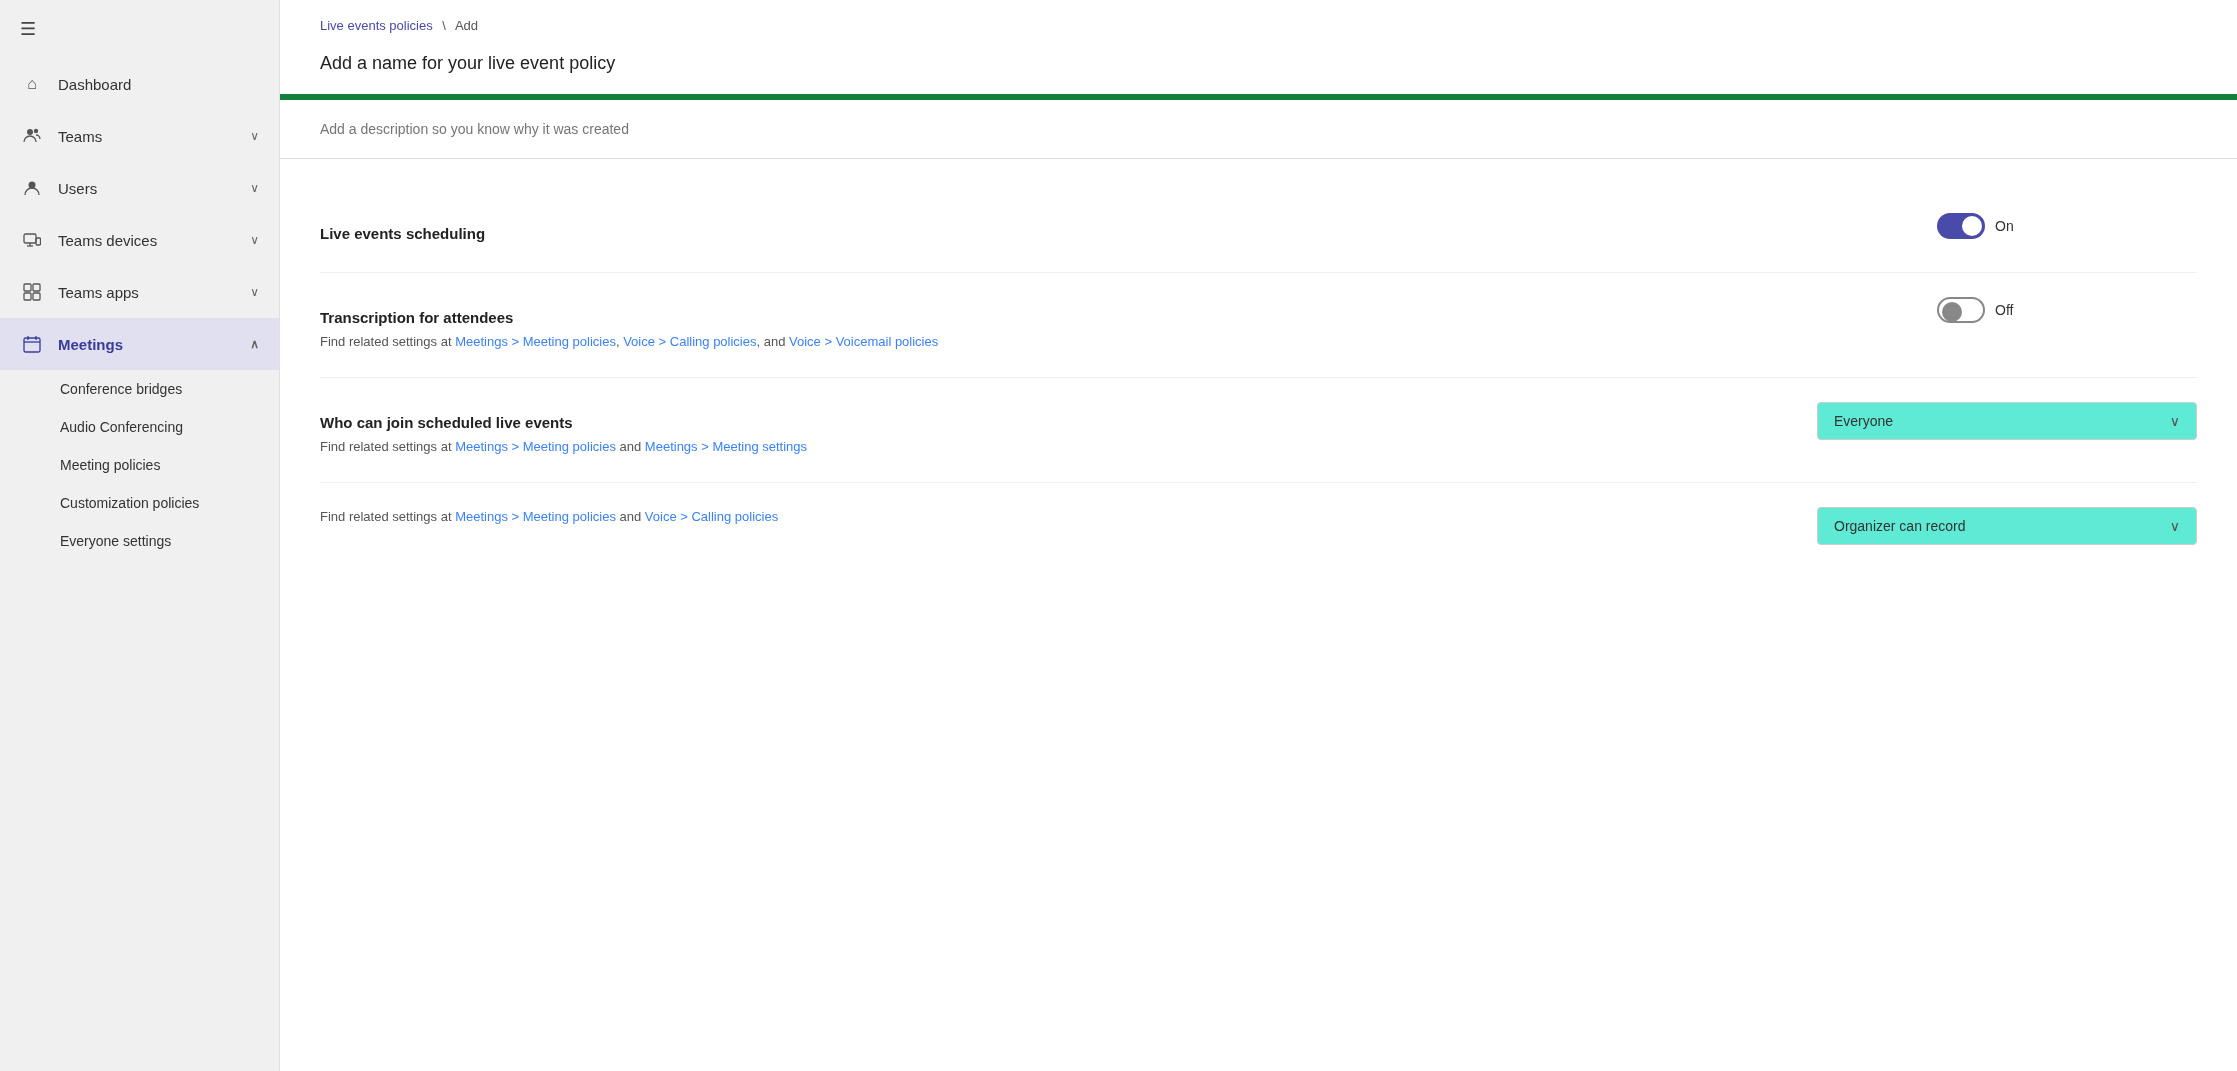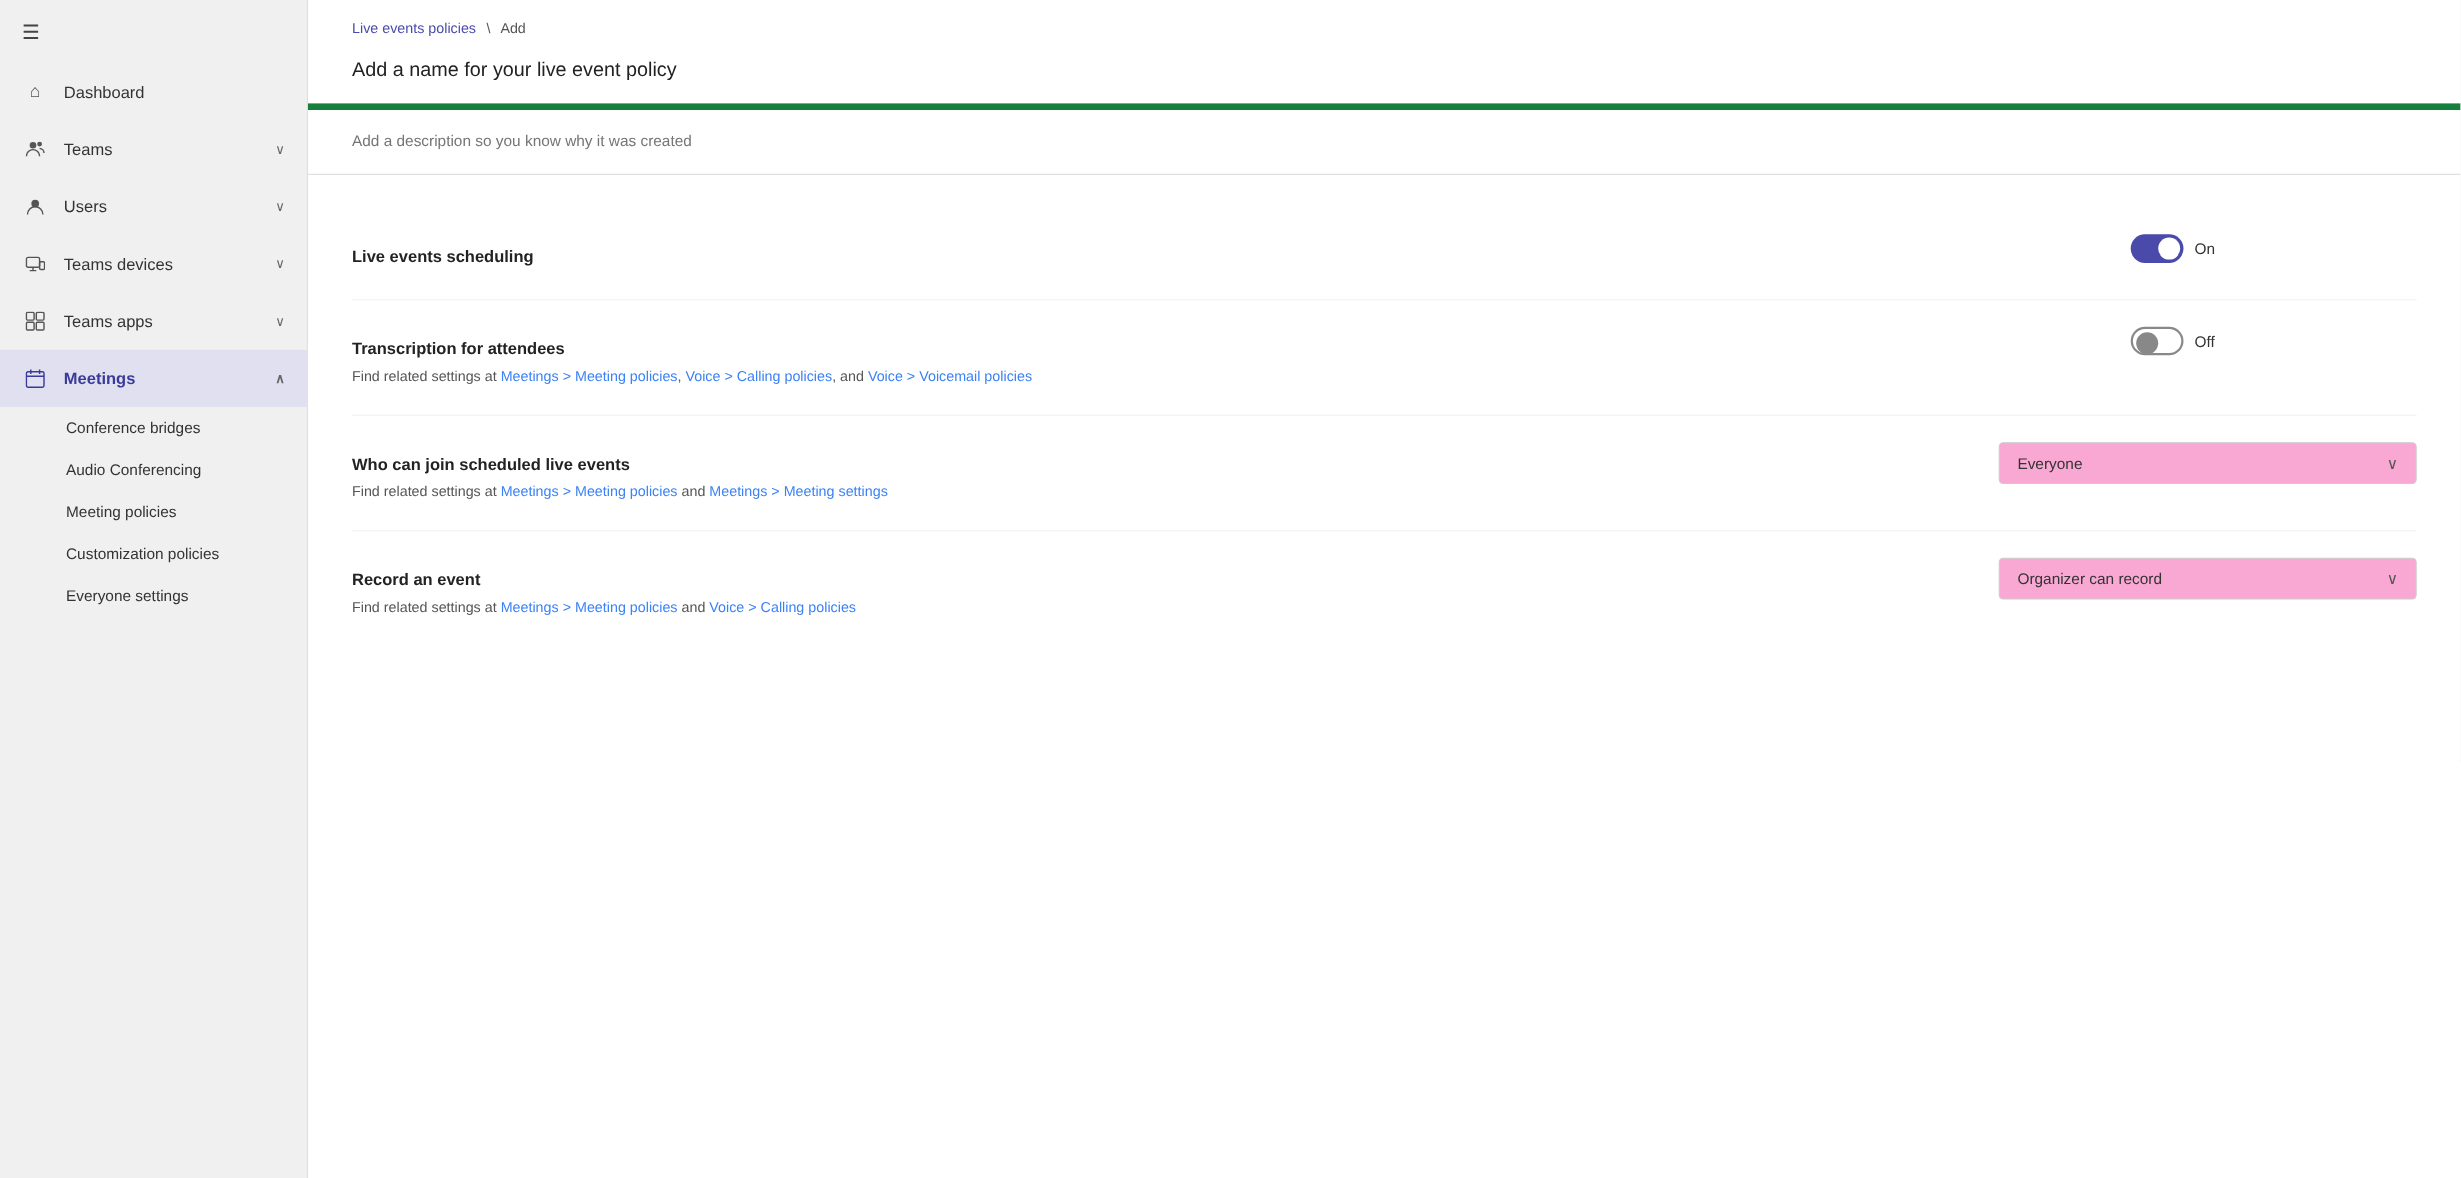--- a/index.html
+++ b/index.html
@@ -166,21 +166,21 @@
       width: 380px;
     }
     .dropdown {
       width: 100%;
       display: flex;
       align-items: center;
       justify-content: space-between;
       padding: 10px 16px;
       border: 1px solid #ccc;
       border-radius: 4px;
-      background: #f9a8d4;
+      background: #5eead4;
       cursor: pointer;
       font-size: 14px;
       color: #333;
     }
     .dropdown-chevron { font-size: 14px; color: #555; }
   </style>
 </head>
 <body>
 
 <div class="sidebar">
@@ -335,21 +335,20 @@
           <div class="dropdown">
             <span>Everyone</span>
             <span class="dropdown-chevron">∨</span>
           </div>
         </div>
       </div>
     </div>
 
     <div class="setting-row">
       <div class="setting-info">
-        <div class="setting-label">Record an event</div>
         <div class="setting-desc">
           Find related settings at <a>Meetings &gt; Meeting policies</a>
           and <a>Voice &gt; Calling policies</a>
         </div>
       </div>
       <div class="setting-control">
         <div class="dropdown-wrapper">
           <div class="dropdown">
             <span>Organizer can record</span>
             <span class="dropdown-chevron">∨</span>

